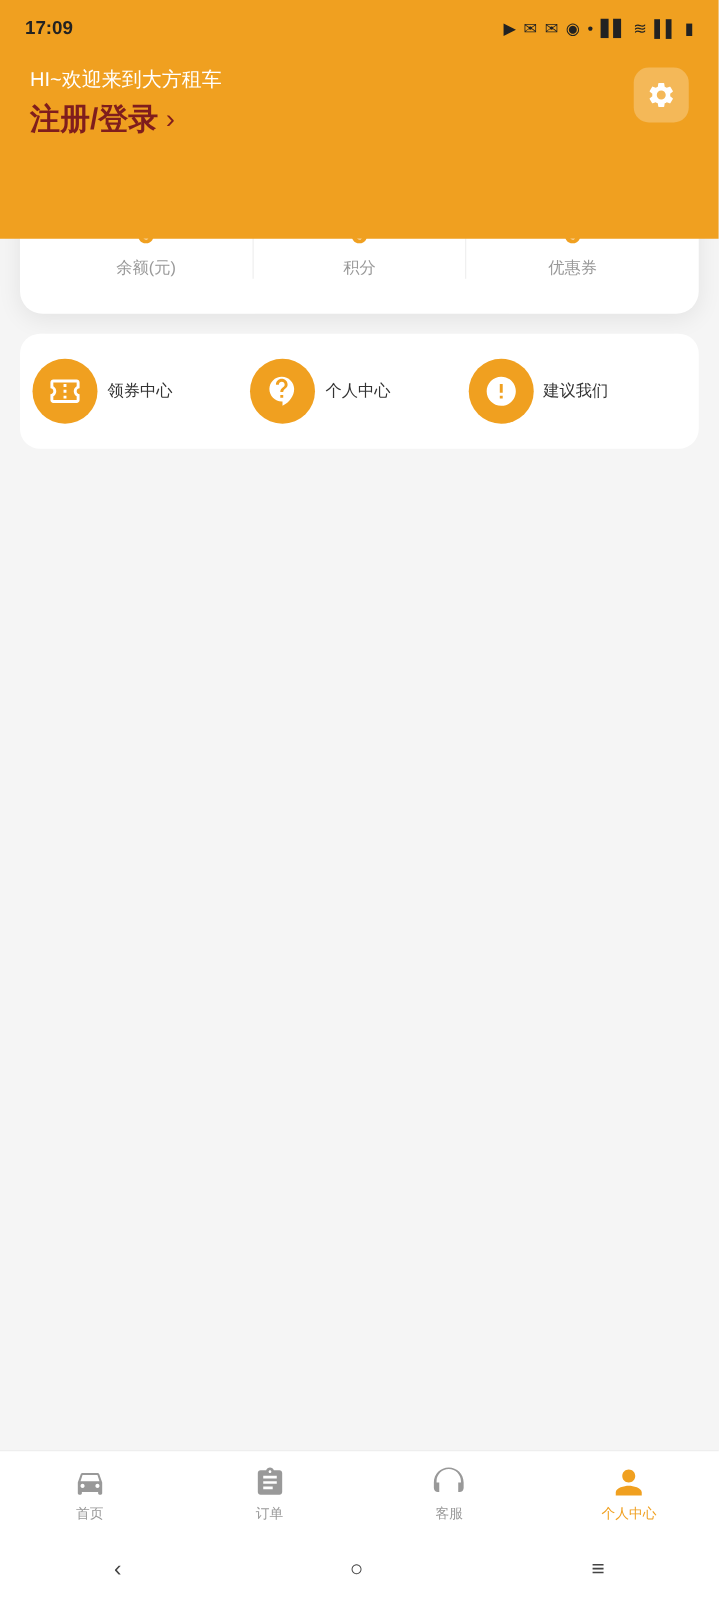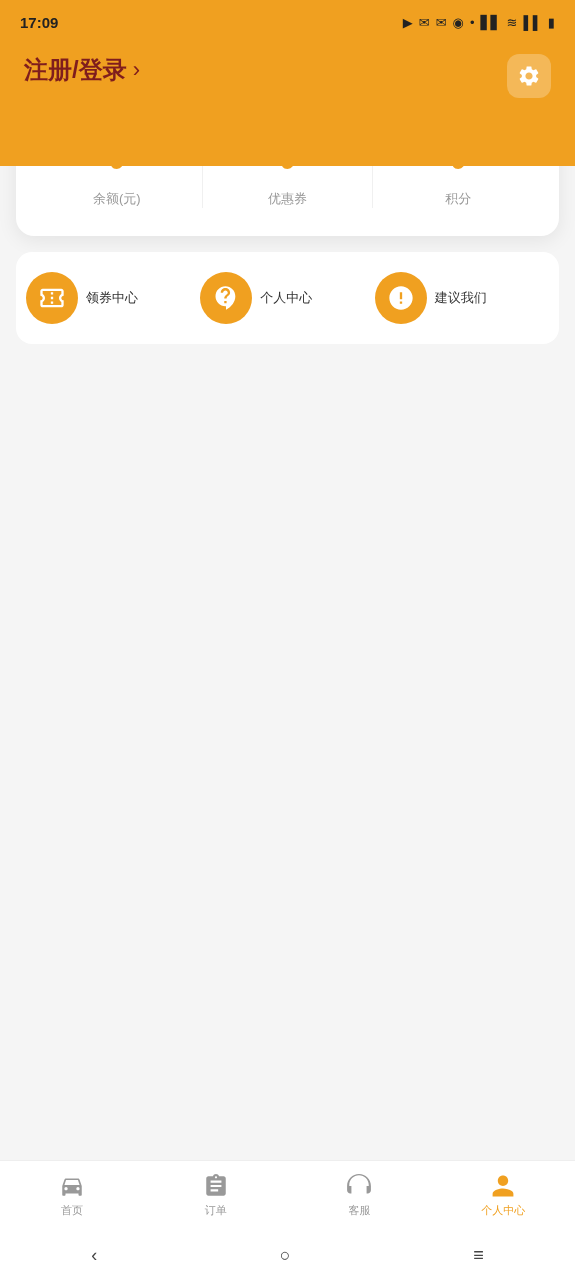--- a/index.html
+++ b/index.html
@@ -91,21 +91,21 @@
     }
     .card-stats {
       display: flex;
       justify-content: space-around;
       align-items: flex-start;
     }
     .stat-item {
       display: flex;
       flex-direction: column;
       align-items: center;
-      gap: 14px;
+      gap: 4px;
       flex: 1;
     }
     .stat-item + .stat-item {
       border-left: 1px solid #f0f0f0;
     }
     .stat-value {
       font-size: 28px;
       font-weight: 600;
       color: #f0a020;
     }
@@ -231,45 +231,46 @@
     <span>◉</span>
     <span>•</span>
     <span>▋▋</span>
     <span>≋</span>
     <span>▌▌</span>
     <span>▮</span>
   </div>
 </div>
 
 <div class="header">
+  <div class="header-greeting">HI~欢迎来到大方租车</div>
   <div class="header-register">
     <span>注册/登录</span>
     <span class="arrow">›</span>
   </div>
   <div class="settings-btn">
 
     <svg viewBox="0 0 24 24">
       <path d="M19.14 12.94c.04-.3.06-.61.06-.94s-.02-.64-.07-.94l2.03-1.58c.18-.14.23-.41.12-.61l-1.92-3.32c-.12-.22-.37-.29-.59-.22l-2.39.96c-.5-.38-1.03-.7-1.62-.94l-.36-2.54c-.04-.24-.24-.41-.48-.41h-3.84c-.24 0-.43.17-.47.41l-.36 2.54c-.59.24-1.13.57-1.62.94l-2.39-.96c-.22-.08-.47 0-.59.22L2.74 8.87c-.12.21-.08.47.12.61l2.03 1.58c-.05.3-.09.63-.09.94s.02.64.07.94l-2.03 1.58c-.18.14-.23.41-.12.61l1.92 3.32c.12.22.37.29.59.22l2.39-.96c.5.38 1.03.7 1.62.94l.36 2.54c.05.24.24.41.48.41h3.84c.24 0 .44-.17.47-.41l.36-2.54c.59-.24 1.13-.56 1.62-.94l2.39.96c.22.08.47 0 .59-.22l1.92-3.32c.12-.22.07-.47-.12-.61l-2.01-1.58zM12 15.6c-1.98 0-3.6-1.62-3.6-3.6s1.62-3.6 3.6-3.6 3.6 1.62 3.6 3.6-1.62 3.6-3.6 3.6z"></path>
     </svg>
   </div>
 </div>
 
 <div class="card">
   <div class="card-stats">
     <div class="stat-item">
       <span class="stat-value">0</span>
       <span class="stat-label">余额(元)</span>
     </div>
     <div class="stat-item">
       <span class="stat-value">0</span>
-      <span class="stat-label">优惠券</span>
+      <span class="stat-label">积分</span>
     </div>
     <div class="stat-item">
       <span class="stat-value">0</span>
-      <span class="stat-label">积分</span>
+      <span class="stat-label">优惠券</span>
     </div>
   </div>
 </div>
 
 <div class="menu-section">
   <div class="menu-grid">
 
     <div class="menu-item">
       <div class="menu-icon">
         <svg viewBox="0 0 24 24">

